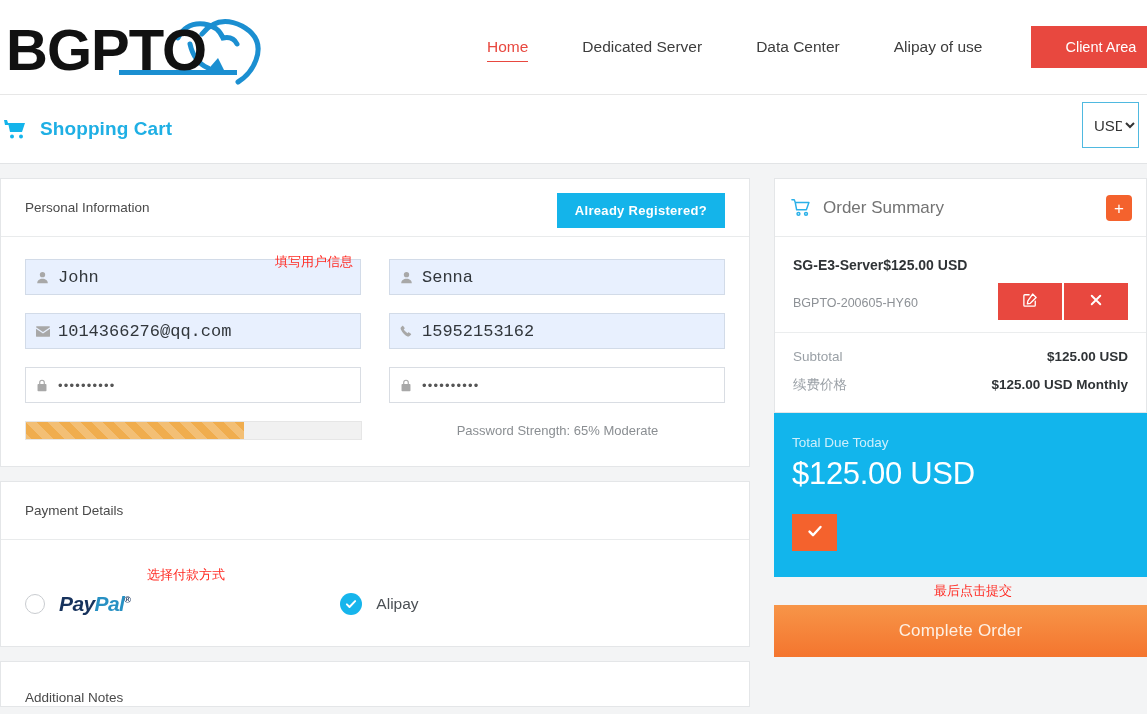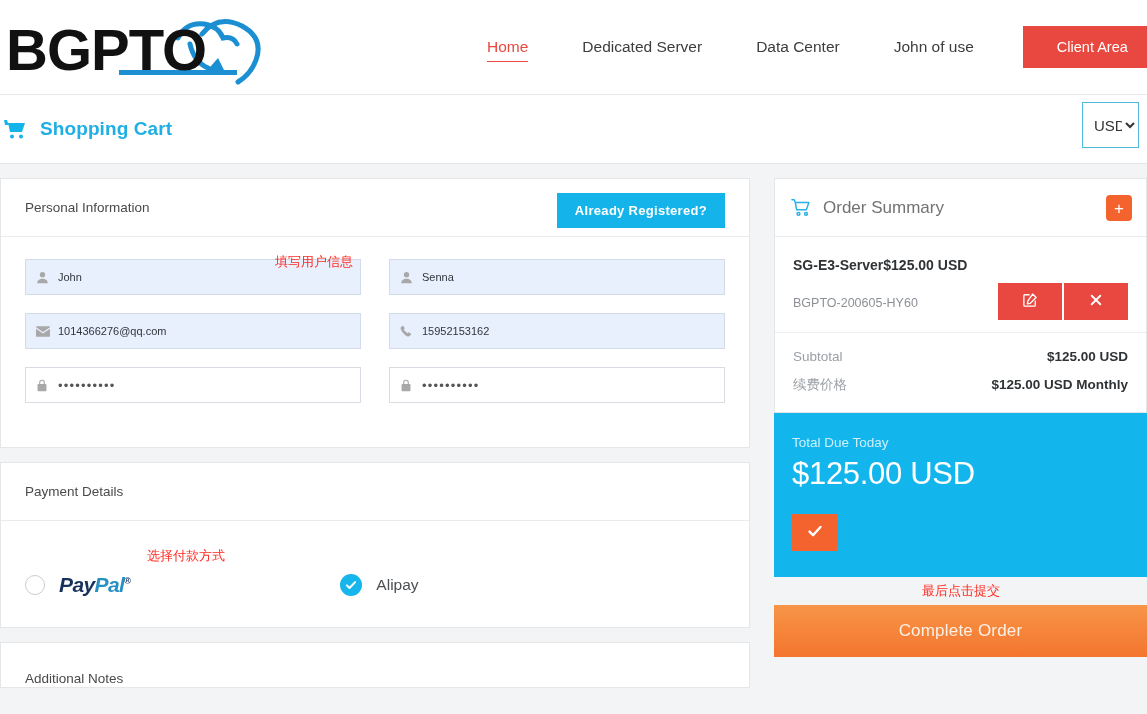--- a/index.html
+++ b/index.html
@@ -78,21 +78,21 @@
   .card-body { padding: 22px 24px 26px 24px; }
 
   .form-row { display: flex; gap: 28px; margin-bottom: 18px; position: relative; }
   .field {
     flex: 1; height: 36px; border: 1px solid #d9dde3;
     display: flex; align-items: center; padding: 0 10px;
     background: #fff;
   }
   .field.autofill { background: #e8f0fe; border-color: #d2dbe8; }
   .field-icon { width: 22px; color: #a8a8a8; display:flex; align-items:center; }
-  .field-text { font-size: 11px; color: #31363b; }
+  .field-text { font-size: 17px; color: #31363b; font-family: Liberation Mono, monospace; }
   .field-dots { font-size: 13px; color: #555; letter-spacing: 1.2px; }
 
   .annot {
     position: absolute; color: #ff2a22; font-size: 13px;
     font-family: Liberation Serif, serif; white-space: nowrap;
     pointer-events: none;
   }
 
   .strength-row { display: flex; gap: 28px; align-items: center; }
   .strength-bar {
@@ -202,21 +202,21 @@
       <path d="M198 66 l14 -16 l6 12 z" fill="#1b8fd1"></path>
       <rect x="113" y="62" width="118" height="5" fill="#1b8fd1"></rect>
       <text x="0" y="62" font-family="'Liberation Sans', sans-serif" font-size="58" font-weight="bold" fill="#111" letter-spacing="-1">BGPTO</text>
     </svg>
   </div>
 
   <nav class="main-nav">
     <a class="nav-link active" href="#">Home</a>
     <a class="nav-link" href="#">Dedicated Server</a>
     <a class="nav-link" href="#">Data Center</a>
-    <a class="nav-link" href="#">John of use</a>
+    <a class="nav-link" href="#">Alipay of use</a>
     <button class="client-area-btn">Client Area</button>
   </nav>
 </div>
 
 <div class="cart-bar">
   <span class="cart-icon">
     <svg width="22" height="20" viewBox="0 0 22 20" fill="currentColor">
       <path d="M0 1h3l1 3h17l-3 9H6L4.5 6H1z"></path>
       <circle cx="8" cy="17.5" r="2"></circle>
       <circle cx="17" cy="17.5" r="2"></circle>
@@ -297,20 +297,26 @@
           <div class="field">
             <span class="field-icon">
               <svg width="12" height="13" viewBox="0 0 14 16" fill="currentColor">
                   <path d="M3.5 6V4.3a3.5 3.5 0 0 1 7 0V6h1a1 1 0 0 1 1 1v7a1 1 0 0 1-1 1h-9a1 1 0 0 1-1-1V7a1 1 0 0 1 1-1zm1.4 0h4.2V4.3a2.1 2.1 0 0 0-4.2 0z"></path>
                 </svg>
             </span>
             <span class="field-dots">••••••••••</span>
           </div>
         </div>
 
+        <div class="strength-row">
+          <div class="strength-bar">
+            <div class="strength-fill" id="strength-fill" style="width: 65%; background-color: rgb(240, 173, 78);"></div>
+          </div>
+          <span class="strength-label">Password Strength: 65% Moderate</span>
+        </div>
 
       </div>
     </div>
 
     <div class="card">
       <div class="card-head">
         <span class="card-head-title">Payment Details</span>
       </div>
       <div class="pay-body">
         <span class="annot" style="left:146px; top:26px;">选择付款方式</span>
@@ -407,19 +413,19 @@
           <span>
             <svg width="16" height="16" viewBox="0 0 16 16" fill="none" stroke="#fff" stroke-width="2.4" stroke-linecap="round" stroke-linejoin="round">
                 <path d="M2.5 8.6 6 12.2 13.5 4"></path>
               </svg>
           </span>
         </button>
       </div>
     </div>
 
     <div class="order-annot-wrap">
-      <span class="annot" style="left:148px; top:5px;">最后点击提交</span>
+      <span class="annot" style="left:160px; top:5px;">最后点击提交</span>
     </div>
 
     <button class="btn-complete">Complete Order</button>
 
   </div>
 </div>
 
 </body></html>

